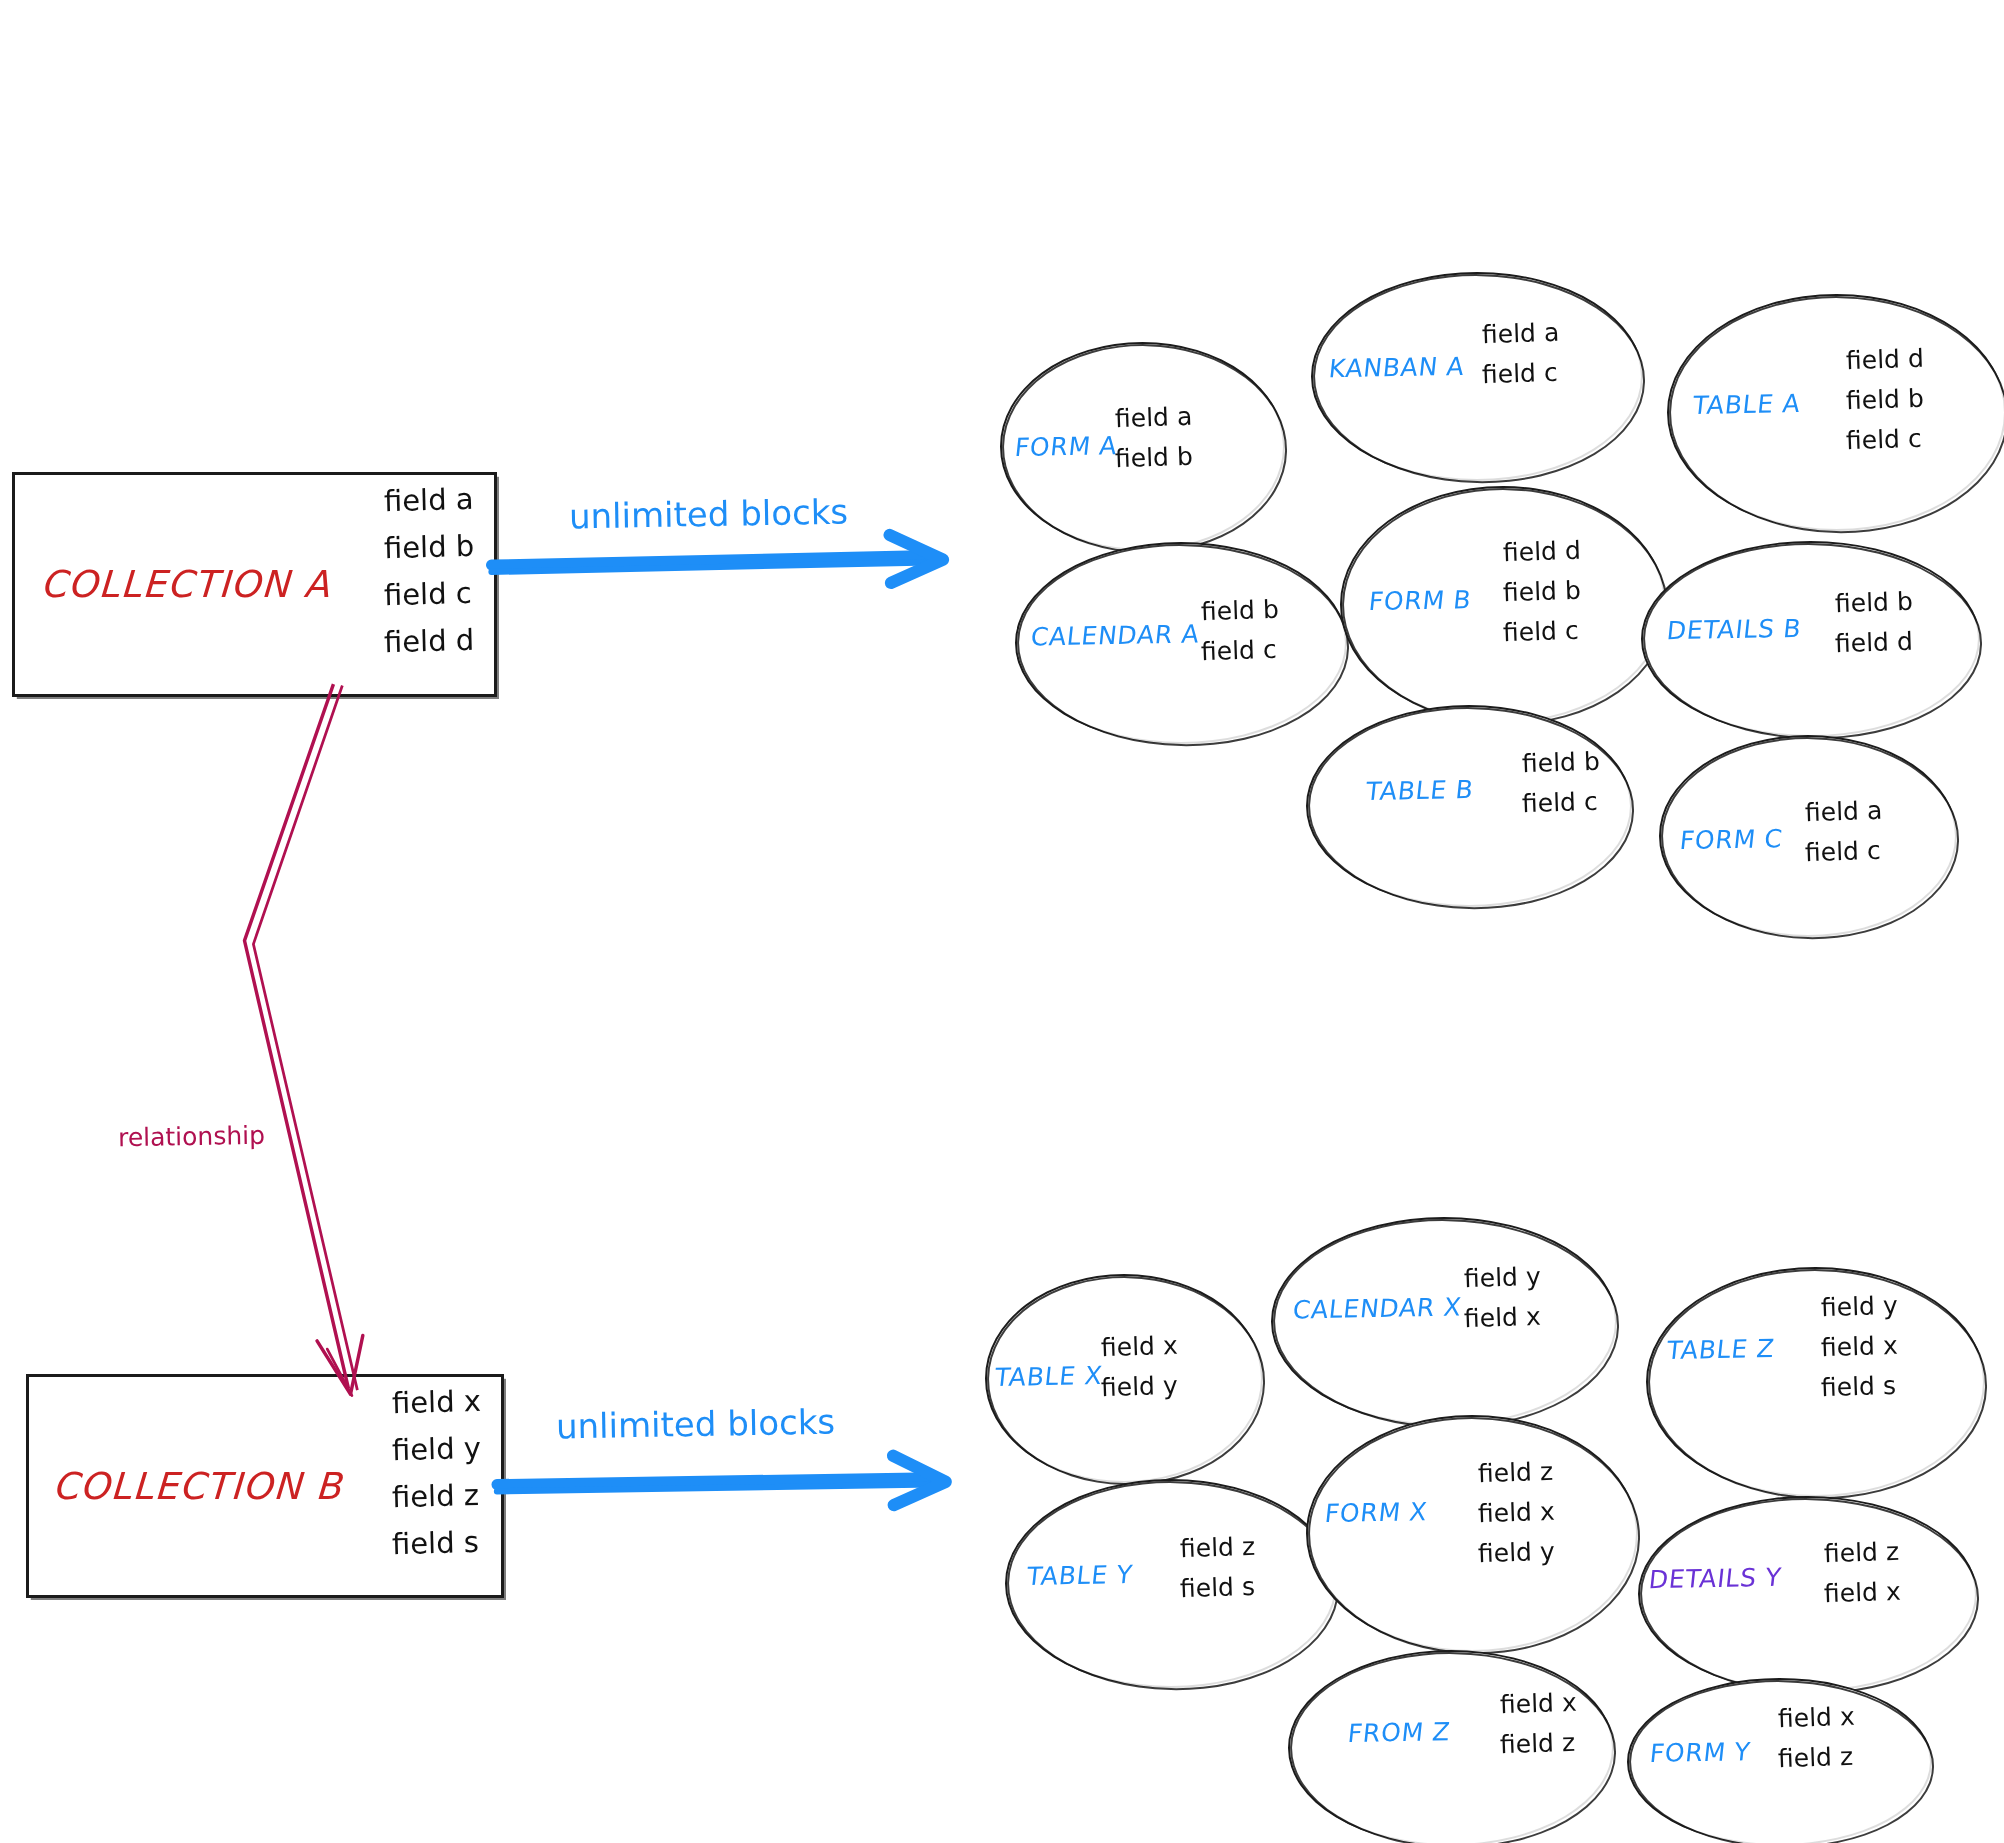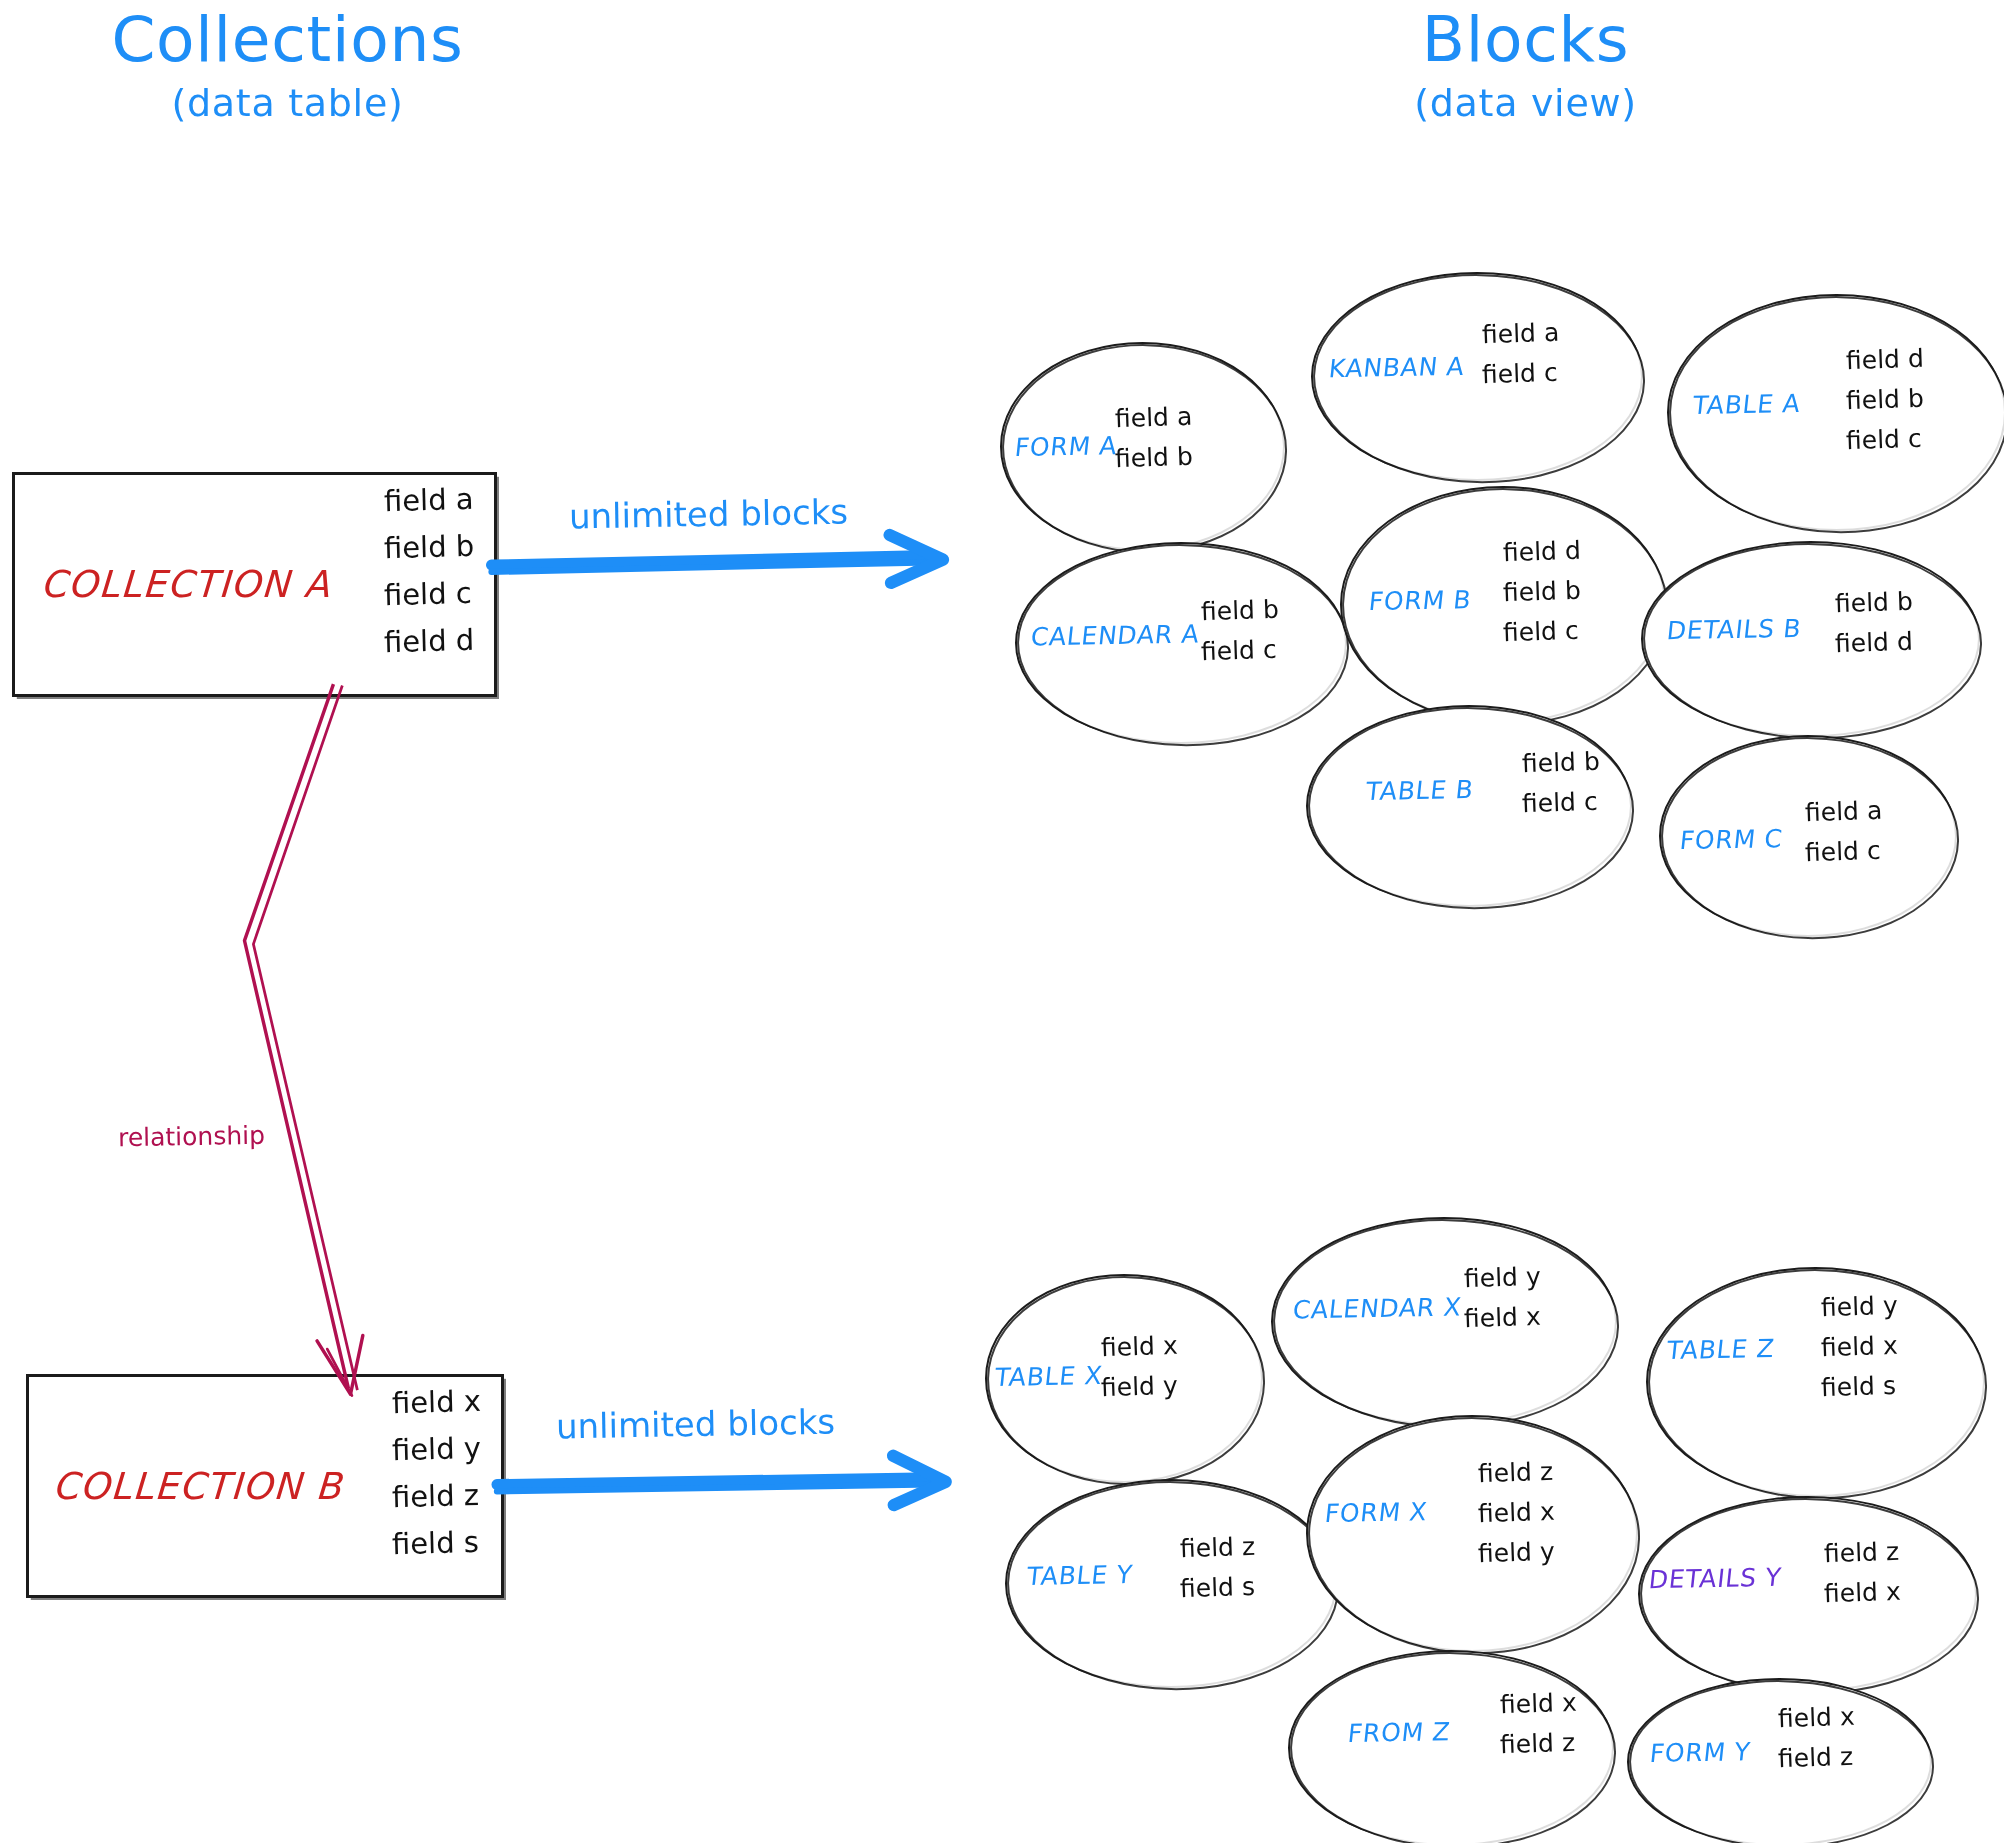--- a/index.html
+++ b/index.html
@@ -69,29 +69,21 @@
   .block .bfields span{
     color:#111;font-size:25px;line-height:1.0;margin-bottom:15px;white-space:nowrap;
     transform:rotate(-2deg);
   }
 </style>
 </head>
 <body>
 
 <div id="stage">
 
-  <div class="heading" style="left:48px;top:6.8px;width:479px;">
-    <div class="h1">Collections</div>
-    <div class="h2">(data table)</div>
-  </div>
-
-  <div class="heading" style="left:1286px;top:6.8px;width:479px;">
-    <div class="h1">Blocks</div>
-    <div class="h2">(data view)</div>
-  </div>
+
 
   <div class="collection" style="left:12.3px;top:472px;width:479px;height:219px;">
     <div class="cname" style="left:29px;top:88px;">COLLECTION A</div>
     <div class="cfields">
       <span>field a</span>
       <span>field b</span>
       <span>field c</span>
       <span>field d</span>
     </div>
   </div>

